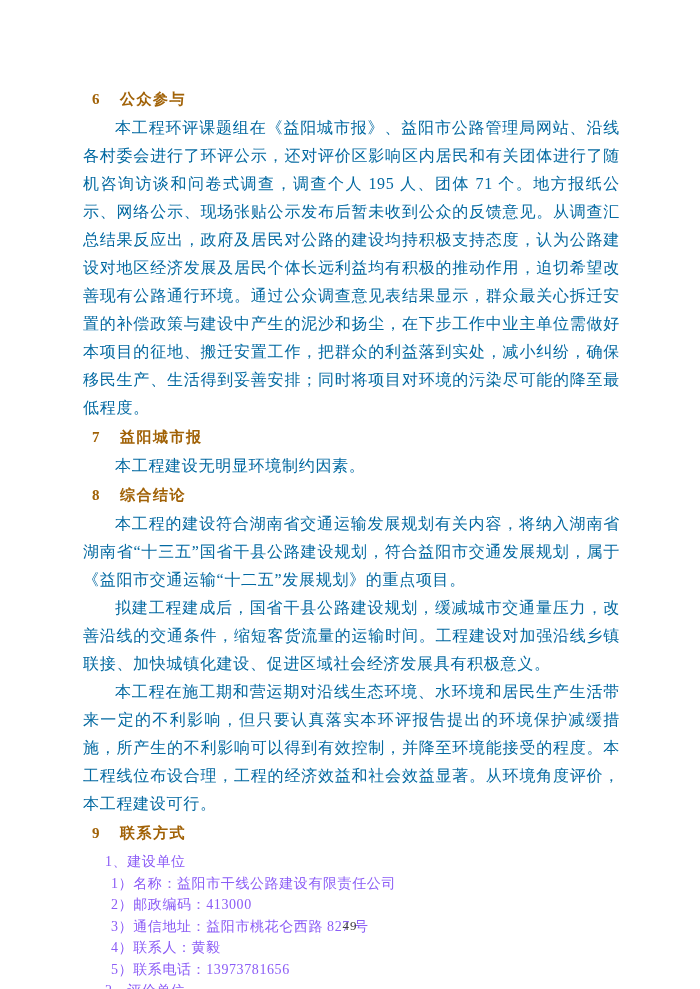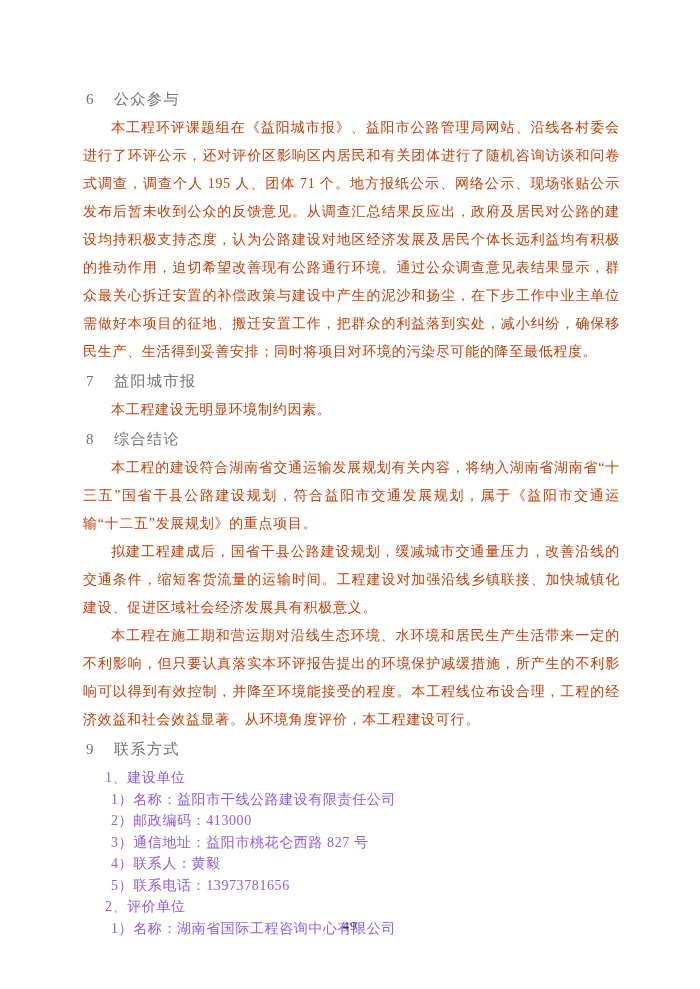--- a/index.html
+++ b/index.html
@@ -18,41 +18,41 @@
   }
   .content {
     position: absolute;
     left: 83px;
     top: 84px;
     width: 537px;
   }
   .sec-h {
     font-size: 15px;
     line-height: 28px;
-    font-weight: normal;
-    color: #737373;
-    margin: 1px 0 1px 3px;
+    font-weight: bold;
+    color: #a16207;
+    margin: 1px 0 1px 9px;
   }
   .sec-num {
     display: inline-block;
     width: 28px;
     font-family: "Liberation Serif", serif;
   }
   .sec-title {
     font-family: "Liberation Sans", sans-serif;
     letter-spacing: 1.5px;
   }
   .para {
     margin: 0;
-    font-size: 14px;
+    font-size: 16px;
     line-height: 28px;
     text-align: justify;
     text-indent: 2em;
     letter-spacing: 0.7px;
-    color: #c2410c;
+    color: #0369a1;
   }
   .contacts {
     margin-top: 4px;
     font-size: 14px;
     line-height: 21.5px;
     color: #8b5cf6;
   }
   .c-label {
     margin-left: 22px;
     letter-spacing: 0.6px;

